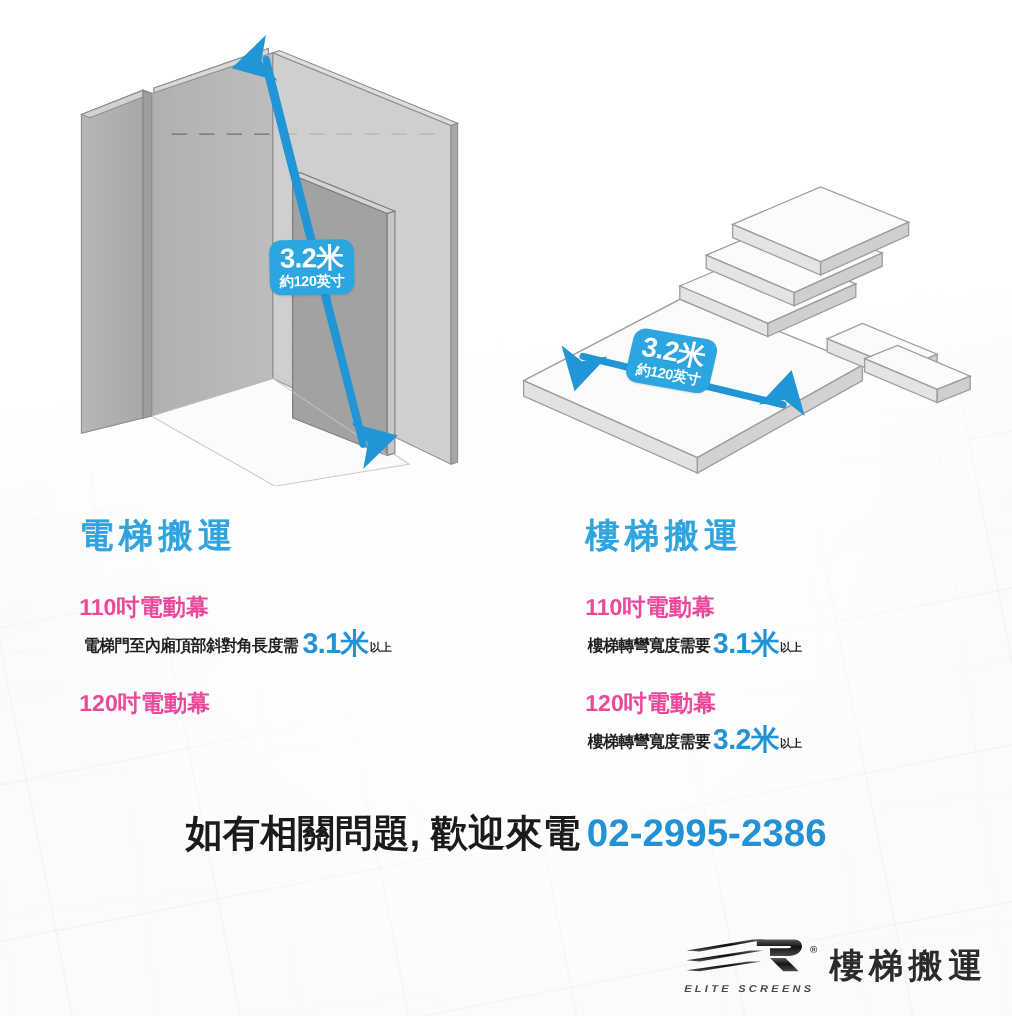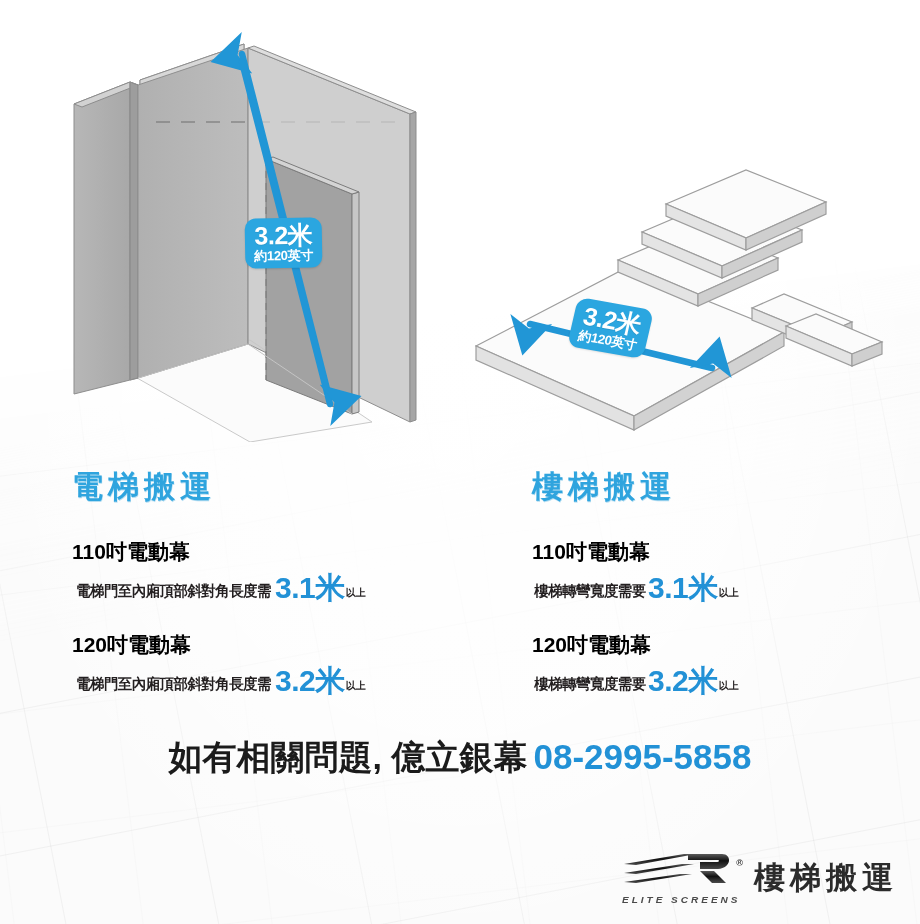--- a/index.html
+++ b/index.html
@@ -85,42 +85,42 @@
     color:#2fa4de;
     font-size:31px;
     font-weight:bold;
     letter-spacing:5px;
     margin:0 0 30px 0;
     text-shadow:0.5px 0.5px 0 rgba(47,164,222,.35);
     white-space:nowrap;
   }
   .item{margin-bottom:22px;}
   .item-title{
-    color:#000000;
+    color:#ec4899;
     font-size:21px;
     font-weight:bold;
     letter-spacing:0px;
     margin:6px 0 2px 0;
     white-space:nowrap;
   }
   .item-desc{
     white-space:nowrap;
     margin:0;
     color:#231f20;
   }
   .item-desc .lead{
     font-size:15px;
     font-weight:bold;
     letter-spacing:-0.5px;
     transform:scaleX(.96);
     display:inline-block;
   }
   .item-desc .num{
     color:#2291d6;
-    font-size:30px;
+    font-size:26px;
     font-weight:bold;
     letter-spacing:-0.5px;
     vertical-align:-2px;
   }
   .item-desc .tail{
     font-size:10px;
     font-weight:bold;
     vertical-align:0px;
     margin-left:1px;
   }
@@ -324,23 +324,20 @@
 
     <div class="item">
       <p class="item-title">110吋電動幕</p>
       <p class="item-desc">
         <span class="lead">電梯門至內廂頂部斜對角長度需</span><span class="num">3.1米</span><span class="tail">以上</span>
       </p>
     </div>
 
     <div class="item">
       <p class="item-title">120吋電動幕</p>
-      <p class="item-desc">
-        <span class="lead">電梯門至內廂頂部斜對角長度需</span><span class="num">3.2米</span><span class="tail">以上</span>
-      </p>
     </div>
   </div>
 
   <div class="col" id="col-stairs">
     <h2 class="sec-title">樓梯搬運</h2>
 
     <div class="item">
       <p class="item-title">110吋電動幕</p>
       <p class="item-desc">
         <span class="lead">樓梯轉彎寬度需要</span><span class="num">3.1米</span><span class="tail">以上</span>
@@ -349,21 +346,21 @@
 
     <div class="item">
       <p class="item-title">120吋電動幕</p>
       <p class="item-desc">
         <span class="lead">樓梯轉彎寬度需要</span><span class="num">3.2米</span><span class="tail">以上</span>
       </p>
     </div>
   </div>
 
   <div id="cta">
-    <span class="cta-text">如有相關問題, 億立銀幕</span><span class="cta-phone">08-2995-5858</span>
+    <span class="cta-text">如有相關問題, 歡迎來電</span><span class="cta-phone">02-2995-2386</span>
   </div>
 
   <div id="logo-block">
     <div id="logo-mark">
       <svg viewBox="0 0 120 42" width="120" height="42">
         <defs>
           <linearGradient id="lg" x1="0" y1="0" x2="0" y2="1">
             <stop offset="0%" stop-color="#5a5a5a"></stop>
             <stop offset="45%" stop-color="#111"></stop>
             <stop offset="100%" stop-color="#4a4a4a"></stop>

